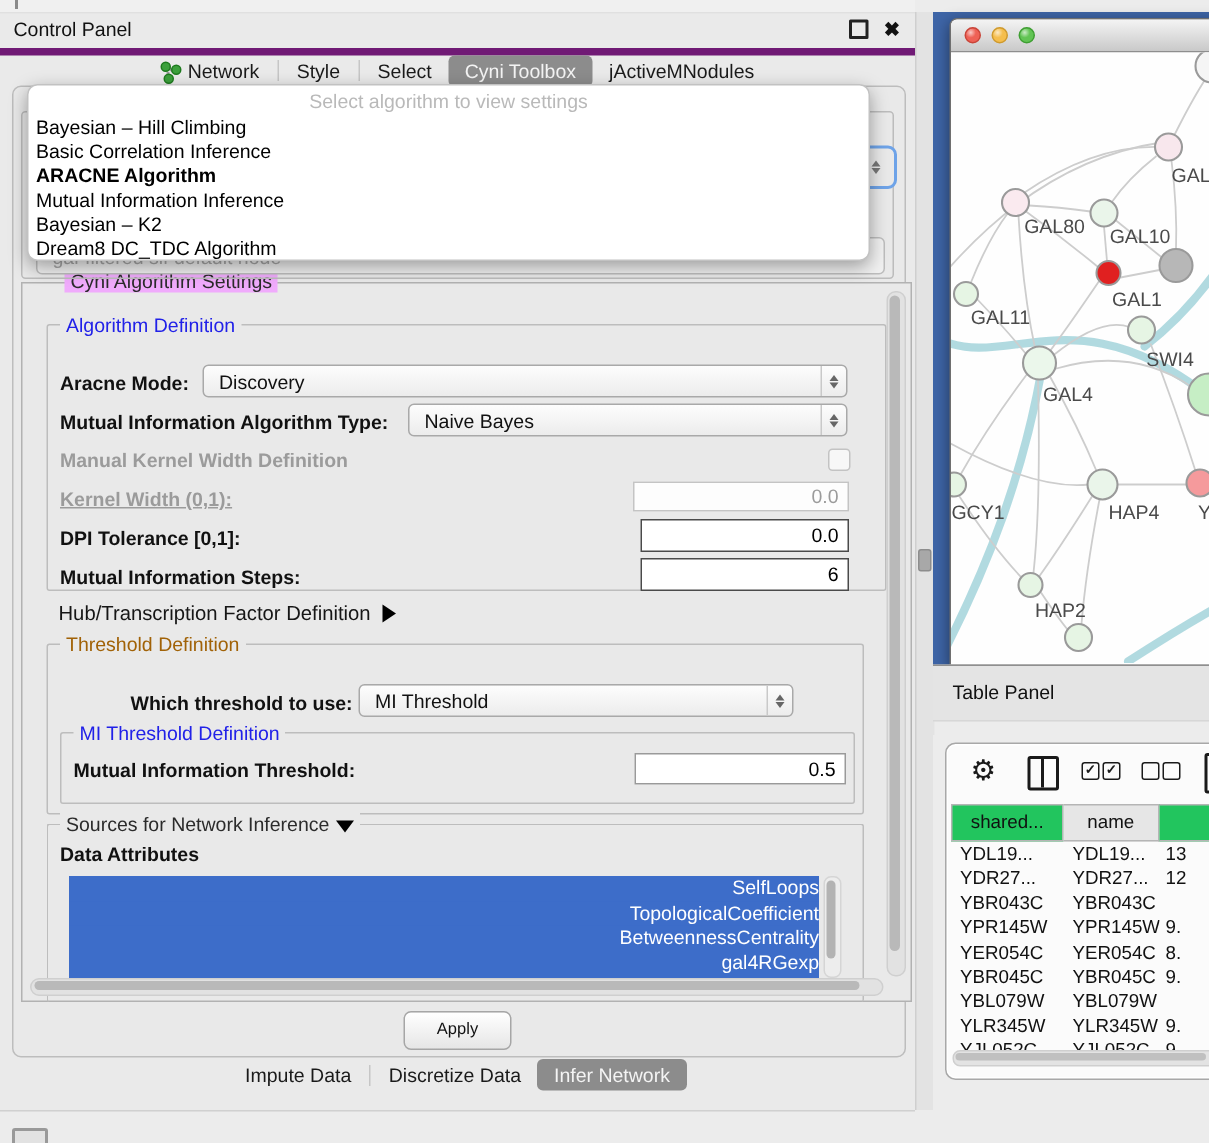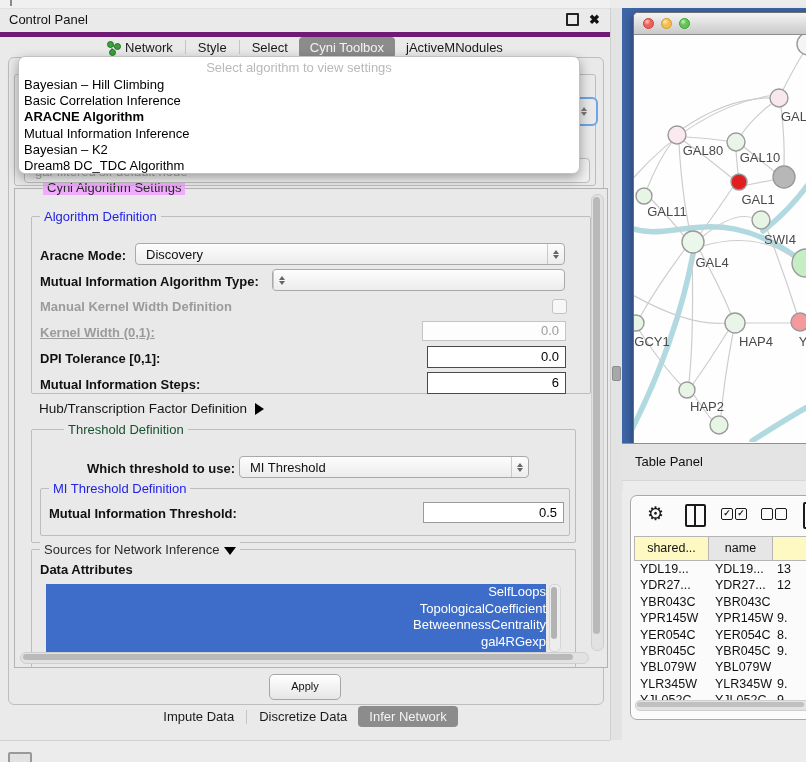--- a/index.html
+++ b/index.html
@@ -36,21 +36,21 @@
   .popup-head{text-align:center;color:#b9b9b9;font-size:13px;margin-top:3px;}
   .popup-items{margin-top:2px;}
   .popup-item{font-size:13px;color:#000;line-height:16.2px;padding-left:5px;white-space:nowrap;}
   .popup-item.bold{font-weight:bold;}
   
   .settings-panel{position:absolute;left:14px;top:188px;width:594px;height:480px;border:1px solid #b2b2b2;background:#e9e9e9;box-sizing:border-box;}
   .panel-title{position:absolute;left:28px;top:-9px;background:#f0abfc;padding:0 4px;font-size:13px;color:#2b2b2b;}
   .group{position:absolute;border:1px solid #bdbdbd;border-radius:2px;}
   .group-title{position:absolute;left:8px;top:-8px;background:#e9e9e9;padding:0 4px;font-size:13px;}
   .t-blue{color:#2121e8;}
-  .t-green{color:#14532d;margin-left:24px;}
+  .t-green{color:#a16207;}
   .t-dark{color:#2b2b2b;}
   .lbl{position:absolute;font-size:13px;font-weight:bold;color:#111;white-space:nowrap;}
   .lbl.dis{color:#9b9b9b;}
   .combo{position:absolute;background:linear-gradient(#fdfdfd,#ececec);border:1px solid #a9a9a9;border-radius:4px;font-size:13px;color:#111;display:flex;align-items:center;box-sizing:border-box;}
   .combo .val{padding-left:10px;flex:1;}
   .combo .spin{width:16px;display:flex;flex-direction:column;align-items:center;justify-content:center;gap:1px;border-left:1px solid #c9c9c9;height:100%;}
   .combo .spin i{width:0;height:0;border-left:3px solid transparent;border-right:3px solid transparent;}
   .combo .spin .up{border-bottom:4px solid #666;}
   .combo .spin .dn{border-top:4px solid #666;}
   .field{position:absolute;background:#fff;font-size:13px;text-align:right;padding-right:6px;box-sizing:border-box;display:block;}
@@ -94,21 +94,21 @@
   .table-container{position:absolute;left:8px;top:5px;width:186px;height:223px;background:#fbfbfb;border:1px solid #a8a8a8;border-radius:7px;box-shadow:inset 0 0 0 1px #fff;}
   .tbl-toolbar{position:absolute;left:0;top:0;width:100%;height:38px;}
   .gear{position:absolute;left:16px;top:6px;font-size:19px;color:#1a1a1a;}
   .panes{position:absolute;left:54px;top:8px;width:17px;height:19px;border:2px solid #1a1a1a;border-radius:2px;}
   .panes:before{content:"";position:absolute;left:7px;top:0;width:2px;height:19px;background:#1a1a1a;}
   .cbx{position:absolute;top:12px;width:10px;height:10px;border:1.5px solid #1a1a1a;border-radius:2px;font-size:9px;line-height:9px;text-align:center;color:#1a1a1a;font-weight:bold;}
   .doc-part{position:absolute;left:172px;top:6px;width:20px;height:23px;border:2px solid #1a1a1a;border-radius:2px;background:#fff;}
   .tbl-header{position:absolute;left:3px;top:40px;height:25px;display:flex;}
   .hcell{box-sizing:border-box;border:1px solid #b5b5b5;border-left-width:0;font-size:12.5px;color:#111;text-align:center;line-height:23px;background:#e6e6e6;}
   .hcell:first-child{border-left-width:1px;}
-  .hcell.hl{background:#fef9c3;}
+  .hcell.hl{background:#22c55e;}
   .c1{width:75px;} .c2{width:64px;} .c3{width:50px;}
   .tbl-rows{position:absolute;left:3px;top:66px;width:190px;height:140px;overflow:hidden;}
   .trow{height:16.4px;display:flex;font-size:12.5px;color:#111;}
   .trow span{white-space:nowrap;overflow:hidden;}
   .trow .c1{padding-left:6px;box-sizing:border-box;}
   .trow .c2{padding-left:6px;box-sizing:border-box;}
   .trow .c3{padding-left:4px;box-sizing:border-box;}
   .tbl-hscroll{position:absolute;left:4px;right:6px;bottom:8px;height:9px;background:#e3e3e3;border:1px solid #cfcfcf;border-radius:5px;}
   .tbl-hscroll .thumb{position:absolute;left:1px;top:1px;height:5px;width:96%;background:#c0c0c0;border-radius:4px;}
   .corner-btn{position:absolute;left:8px;top:752px;width:20px;height:16px;border:2px solid #999;background:#e2e2e2;border-radius:2px;}
@@ -182,20 +182,21 @@
       <span class="lbl" style="left:8px;top:31px;">Aracne Mode:</span>
       <div class="combo" style="left:103px;top:26px;width:430px;height:22px;">
         <span class="val">Discovery</span>
         <span class="spin">
             <i class="up"></i>
             <i class="dn"></i>
           </span>
       </div>
       <span class="lbl" style="left:8px;top:57px;">Mutual Information Algorithm Type:</span>
       <div class="combo" style="left:240px;top:52px;width:293px;height:22px;">
+        <span class="val">Naive Bayes</span>
         <span class="spin">
             <i class="up"></i>
             <i class="dn"></i>
           </span>
       </div>
       <span class="lbl dis" style="left:8px;top:82px;">Manual Kernel Width Definition</span>
       <div class="checkbox" style="left:520px;top:82px;"></div>
       <span class="lbl dis" style="left:8px;top:108px;text-decoration:underline;">Kernel Width (0,1):</span>
       <span class="field dis" style="left:390px;top:104px;width:144px;height:20px;line-height:18px;">0.0</span>
       <span class="lbl" style="left:8px;top:134px;">DPI Tolerance [0,1]:</span>

